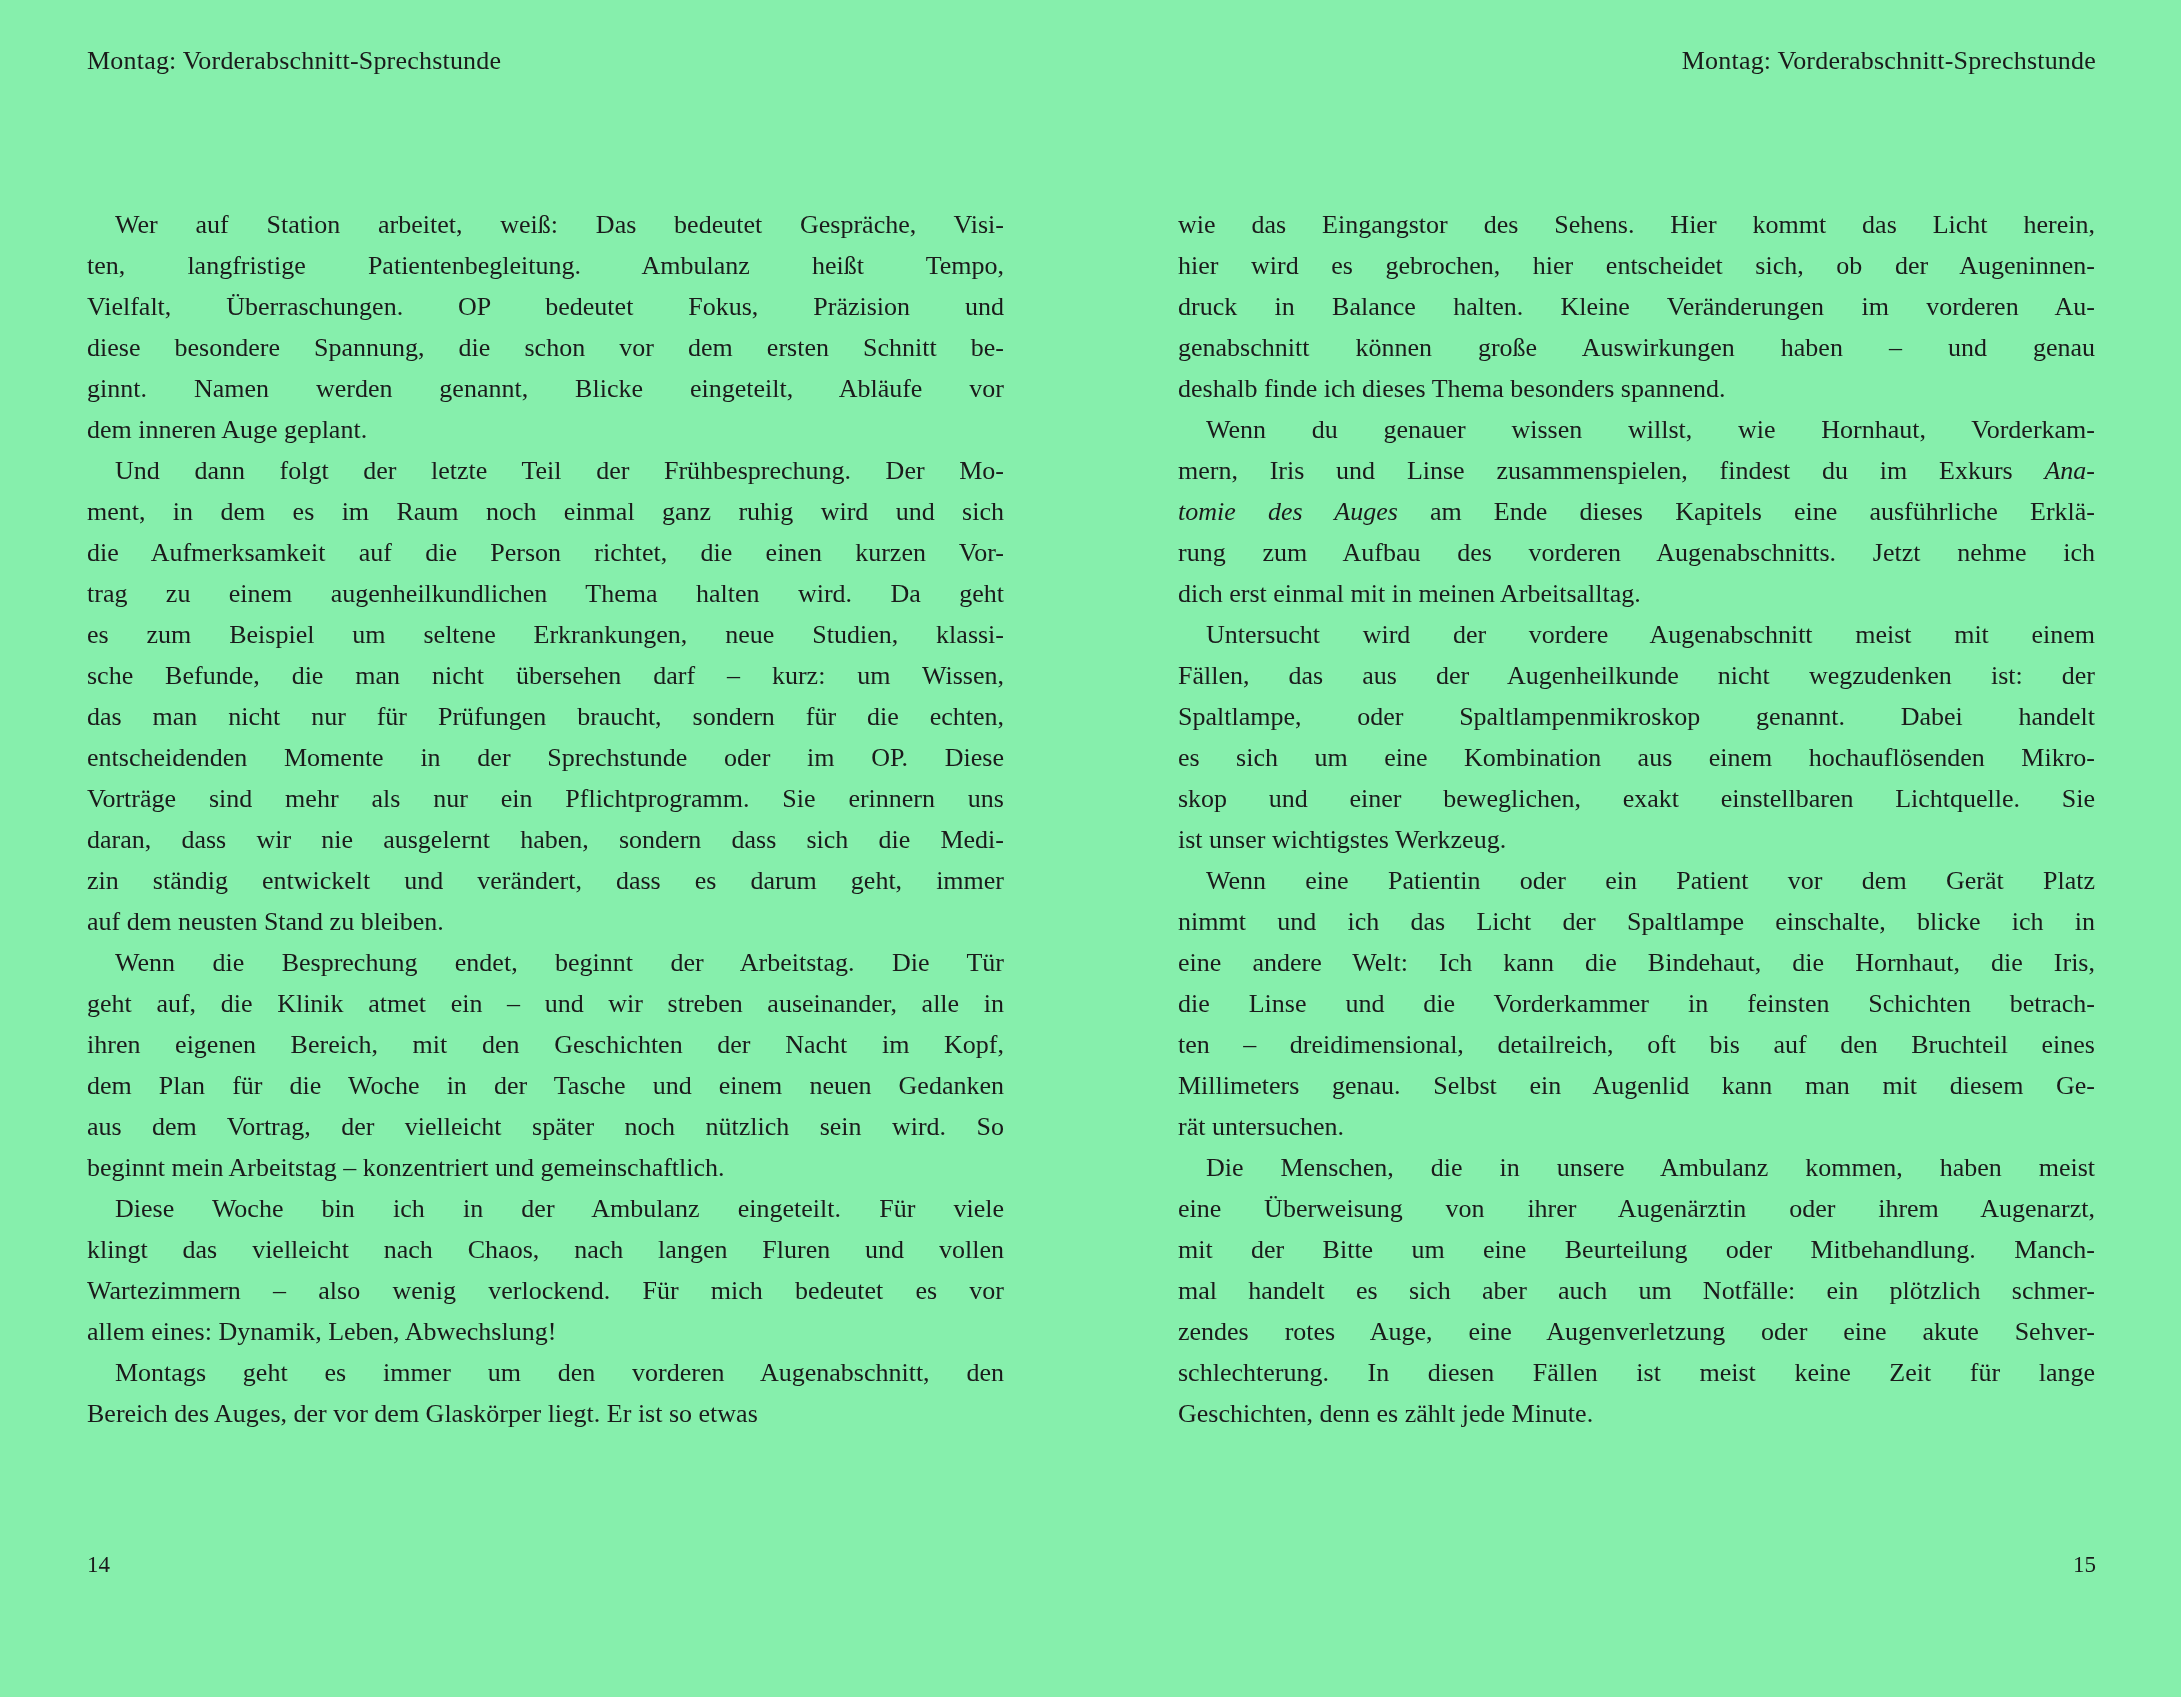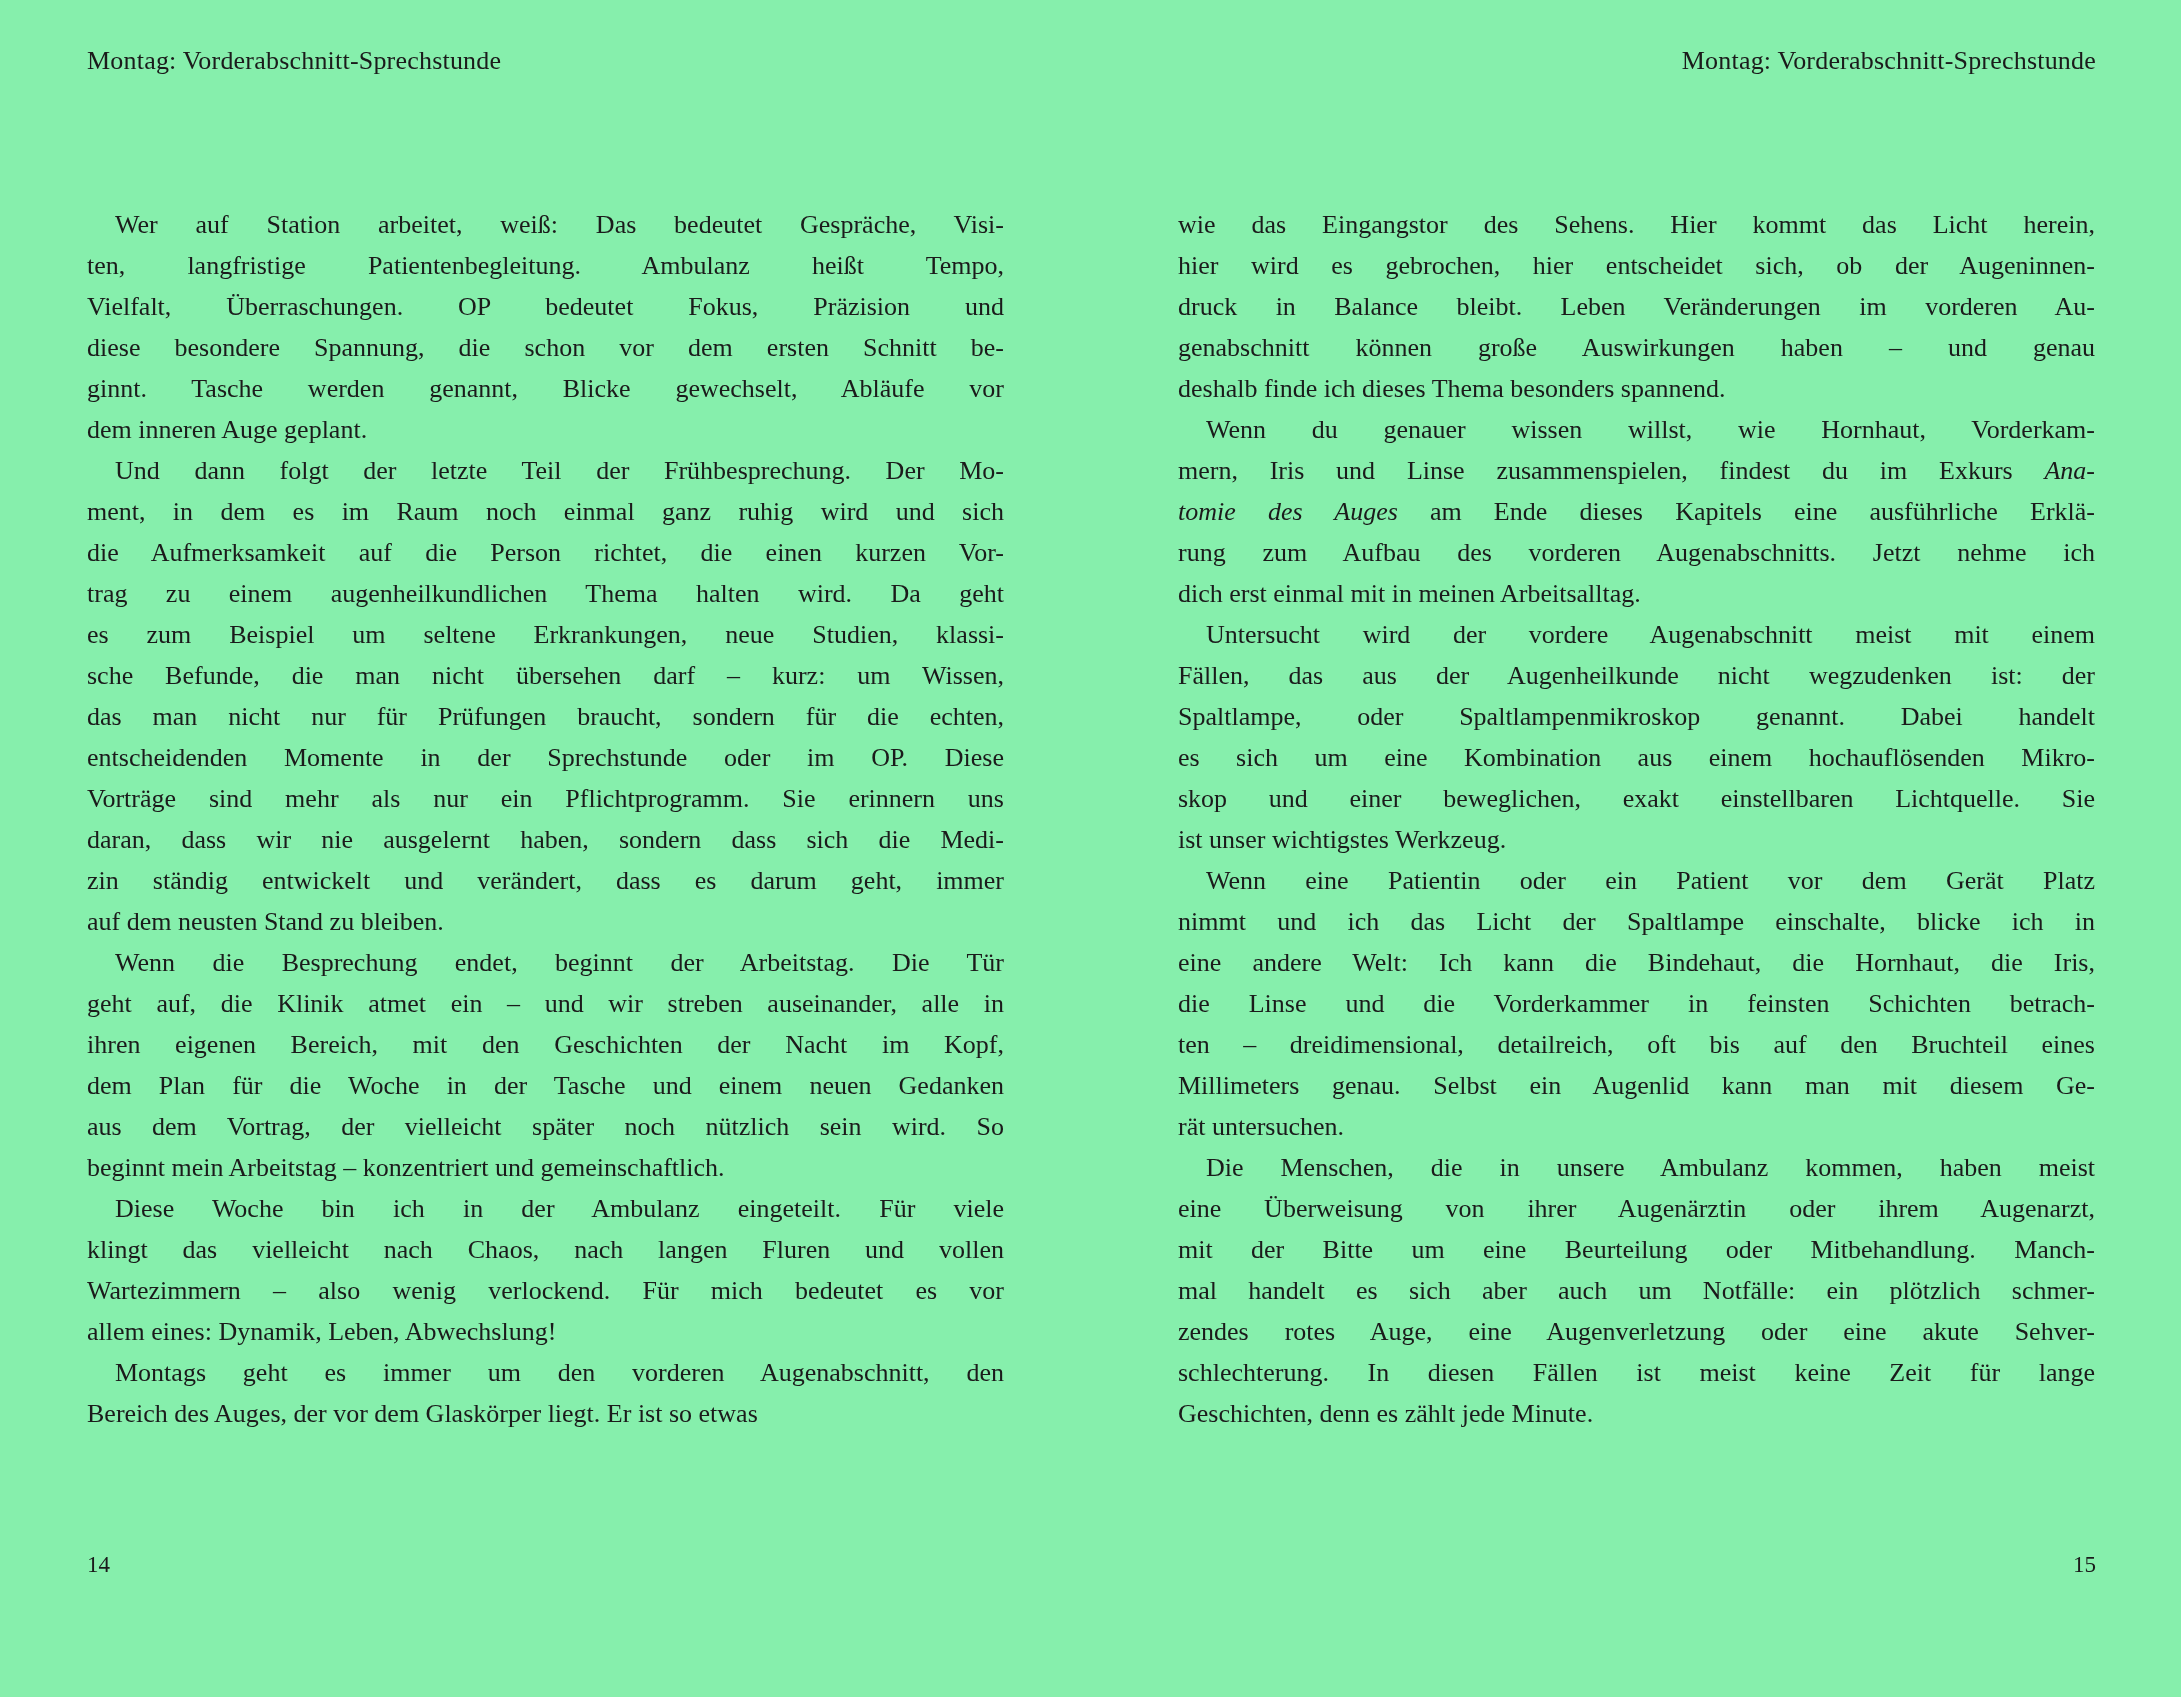--- a/index.html
+++ b/index.html
@@ -64,21 +64,21 @@
 <div class="spread">
 
   <div class="page page-left">
     <div class="running-head head-left">Montag: Vorderabschnitt-Sprechstunde</div>
     <div class="body-text">
         <div class="para indent">
           <div class="line"><span>Wer auf Station arbeitet, weiß: Das bedeutet Gespräche, Visi-</span></div>
           <div class="line"><span>ten, langfristige Patientenbegleitung. Ambulanz heißt Tempo,</span></div>
           <div class="line"><span>Vielfalt, Überraschungen. OP bedeutet Fokus, Präzision und</span></div>
           <div class="line"><span>diese besondere Spannung, die schon vor dem ersten Schnitt be-</span></div>
-          <div class="line"><span>ginnt. Tasche werden genannt, Blicke gewechselt, Abläufe vor</span></div>
+          <div class="line"><span>ginnt. Namen werden genannt, Blicke eingeteilt, Abläufe vor</span></div>
           <div class="line last"><span>dem inneren Auge geplant.</span></div>
         </div>
         <div class="para indent">
           <div class="line"><span>Und dann folgt der letzte Teil der Frühbesprechung. Der Mo-</span></div>
           <div class="line"><span>ment, in dem es im Raum noch einmal ganz ruhig wird und sich</span></div>
           <div class="line"><span>die Aufmerksamkeit auf die Person richtet, die einen kurzen Vor-</span></div>
           <div class="line"><span>trag zu einem augenheilkundlichen Thema halten wird. Da geht</span></div>
           <div class="line"><span>es zum Beispiel um seltene Erkrankungen, neue Studien, klassi-</span></div>
           <div class="line"><span>sche Befunde, die man nicht übersehen darf – kurz: um Wissen,</span></div>
           <div class="line"><span>das man nicht nur für Prüfungen braucht, sondern für die echten,</span></div>
@@ -109,21 +109,21 @@
       </div>
     <div class="folio folio-left">14</div>
   </div>
 
   <div class="page page-right">
     <div class="running-head head-right">Montag: Vorderabschnitt-Sprechstunde</div>
     <div class="body-text">
         <div class="para">
           <div class="line"><span>wie das Eingangstor des Sehens. Hier kommt das Licht herein,</span></div>
           <div class="line"><span>hier wird es gebrochen, hier entscheidet sich, ob der Augeninnen-</span></div>
-          <div class="line"><span>druck in Balance bleibt. Leben Veränderungen im vorderen Au-</span></div>
+          <div class="line"><span>druck in Balance halten. Kleine Veränderungen im vorderen Au-</span></div>
           <div class="line"><span>genabschnitt können große Auswirkungen haben – und genau</span></div>
           <div class="line last"><span>deshalb finde ich dieses Thema besonders spannend.</span></div>
         </div>
         <div class="para indent">
           <div class="line"><span>Wenn du genauer wissen willst, wie Hornhaut, Vorderkam-</span></div>
           <div class="line"><span>mern, Iris und Linse zusammenspielen, findest du im Exkurs </span><span class="it">Ana-</span></div>
           <div class="line"><span class="it">tomie des Auges</span><span> am Ende dieses Kapitels eine ausführliche Erklä-</span></div>
           <div class="line"><span>rung zum Aufbau des vorderen Augenabschnitts. Jetzt nehme ich</span></div>
           <div class="line last"><span>dich erst einmal mit in meinen Arbeitsalltag.</span></div>
         </div>

